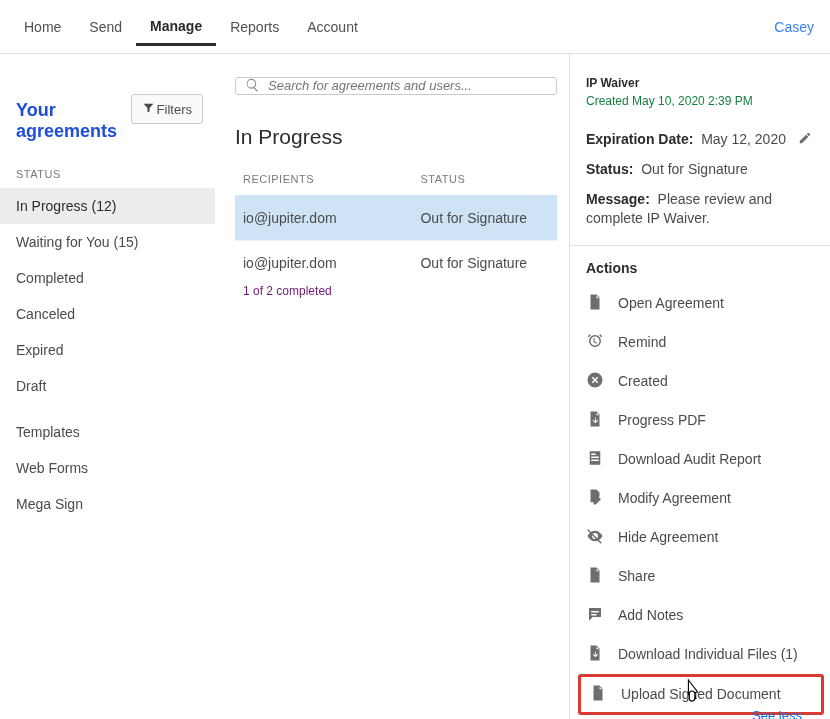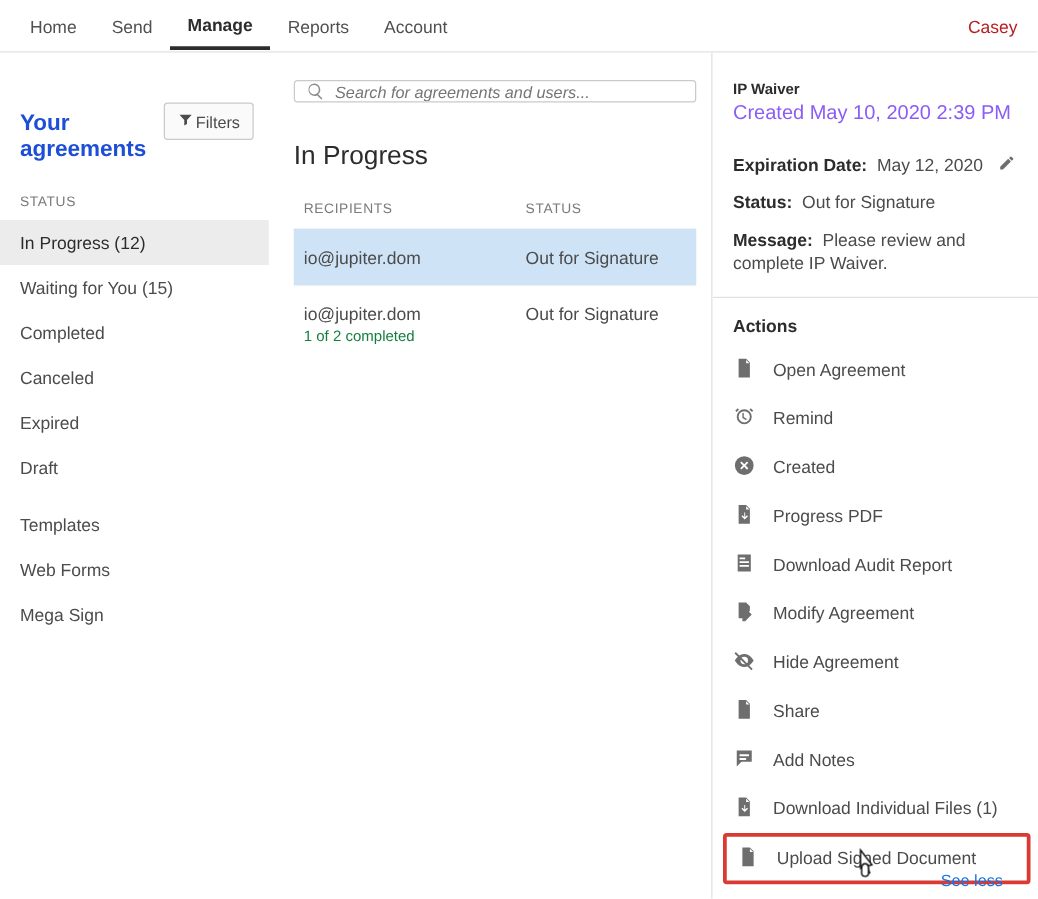--- a/index.html
+++ b/index.html
@@ -1,20 +1,20 @@
 <!DOCTYPE html>
 <html><head>
 <meta charset="utf-8">
 <style>
   * { box-sizing: border-box; margin: 0; padding: 0; }
   html, body { width: 830px; height: 719px; font-family: -apple-system, "Segoe UI", Arial, sans-serif; color: #2c2c2c; background: #fff; overflow: hidden; }
-  .topnav { display: flex; align-items: center; height: 42px; border-bottom: 1px solid #e1e1e1; padding: 0 10px; position: relative; }
+  .topnav { display: flex; align-items: center; height: 54px; border-bottom: 1px solid #e1e1e1; padding: 0 10px; position: relative; }
   .topnav .tab { padding: 10px 14px 9px; font-size: 14px; color: #505050; cursor: pointer; }
   .topnav .tab.active { color: #2c2c2c; font-weight: 600; border-bottom: 3px solid #2c2c2c; }
-  .topnav .user { margin-left: auto; padding: 0 6px; font-size: 14px; color: #b91c1c; }
+  .topnav .user { margin-left: auto; padding: 0 6px; font-size: 14px; color: #3b82f6; }
   .main { display: flex; height: calc(719px - 42px); }
   .left { width: 215px; padding: 22px 0 0 0; border-right: 0; }
   .left-header { display: flex; align-items: center; gap: 10px; padding: 0 12px 18px 16px; }
   .left-header h2 { font-size: 18px; font-weight: 600; color: #1d4ed8; margin-top: 24px; }
   .filters-btn { display: flex; align-items: center; gap: 2px; border: 1px solid #cacaca; background: #fafafa; padding: 6px 10px; border-radius: 3px; font-size: 13px; color: #4b4b4b; cursor: pointer; }
   .filters-btn svg { width: 13px; height: 13px; fill: #4b4b4b; }
   .section-label { font-size: 11px; letter-spacing: .5px; color: #7a7a7a; padding: 8px 16px 8px 16px; }
   .side-item { padding: 10px 16px; font-size: 14px; color: #4b4b4b; cursor: pointer; }
   .side-item.selected { background: #ececec; color: #2c2c2c; }
   .side-group-gap { height: 10px; }
@@ -23,24 +23,24 @@
   .search-wrap svg { position: absolute; left: 10px; top: 50%; transform: translateY(-50%); width: 15px; height: 15px; fill: #8e8e8e; }
   .search-input { width: 100%; height: 18px; border: 1px solid #cacaca; border-radius: 3px; padding: 0 10px 0 32px; font-size: 13px; font-style: italic; color: #6e6e6e; outline: none; }
   .center h1 { font-size: 21px; font-weight: 400; color: #2c2c2c; margin-bottom: 24px; }
   .table-head { display: flex; font-size: 11px; letter-spacing: .5px; color: #7a7a7a; padding: 0 8px 10px; }
   .table-head .col-recip { flex: 0 0 58%; }
   .table-head .col-status { flex: 1; }
   .row { display: flex; padding: 14px 8px; font-size: 14px; color: #4b4b4b; border-top: 1px solid #f0f0f0; cursor: pointer; }
   .row.selected { background: #cfe3f7; border-top-color: #cfe3f7; }
   .row .col-recip { flex: 0 0 58%; }
   .row .col-status { flex: 1; }
-  .row .sub { font-size: 12px; color: #15803d; margin-top: 3px; }
+  .row .sub { font-size: 12px; color: #701a75; margin-top: 13px; }
   .right { width: 260px; padding: 22px 14px 10px 16px; font-size: 14px; color: #4b4b4b; overflow-y: auto; position: relative; }
   .right h3 { font-size: 12px; font-weight: 700; color: #2c2c2c; }
-  .right .created { font-size: 16px; color: #8b5cf6; margin: 4px 0 22px; }
+  .right .created { font-size: 12px; color: #15803d; margin: 4px 0 22px; }
   .meta-row { margin: 10px 0; line-height: 1.4; }
   .meta-row b { font-weight: 700; color: #2c2c2c; }
   .pencil { display: inline-block; margin-left: 8px; vertical-align: middle; }
   .pencil svg { width: 14px; height: 14px; fill: #6e6e6e; }
   .divider { border-top: 1px solid #e1e1e1; margin: 16px -16px 14px -16px; }
   .actions-title { font-weight: 700; color: #2c2c2c; margin-bottom: 8px; }
   .action { display: flex; align-items: center; gap: 14px; padding: 9px 0; cursor: pointer; color: #4b4b4b; }
   .action svg { width: 18px; height: 18px; fill: #6e6e6e; flex: 0 0 18px; }
   .action.highlight { border: 3px solid #d93a32; border-radius: 3px; padding: 7px 8px; margin: 0 -8px; }
   .see-less { position: absolute; right: 28px; bottom: 8px; color: #1473e6; font-size: 13px; cursor: pointer; }

